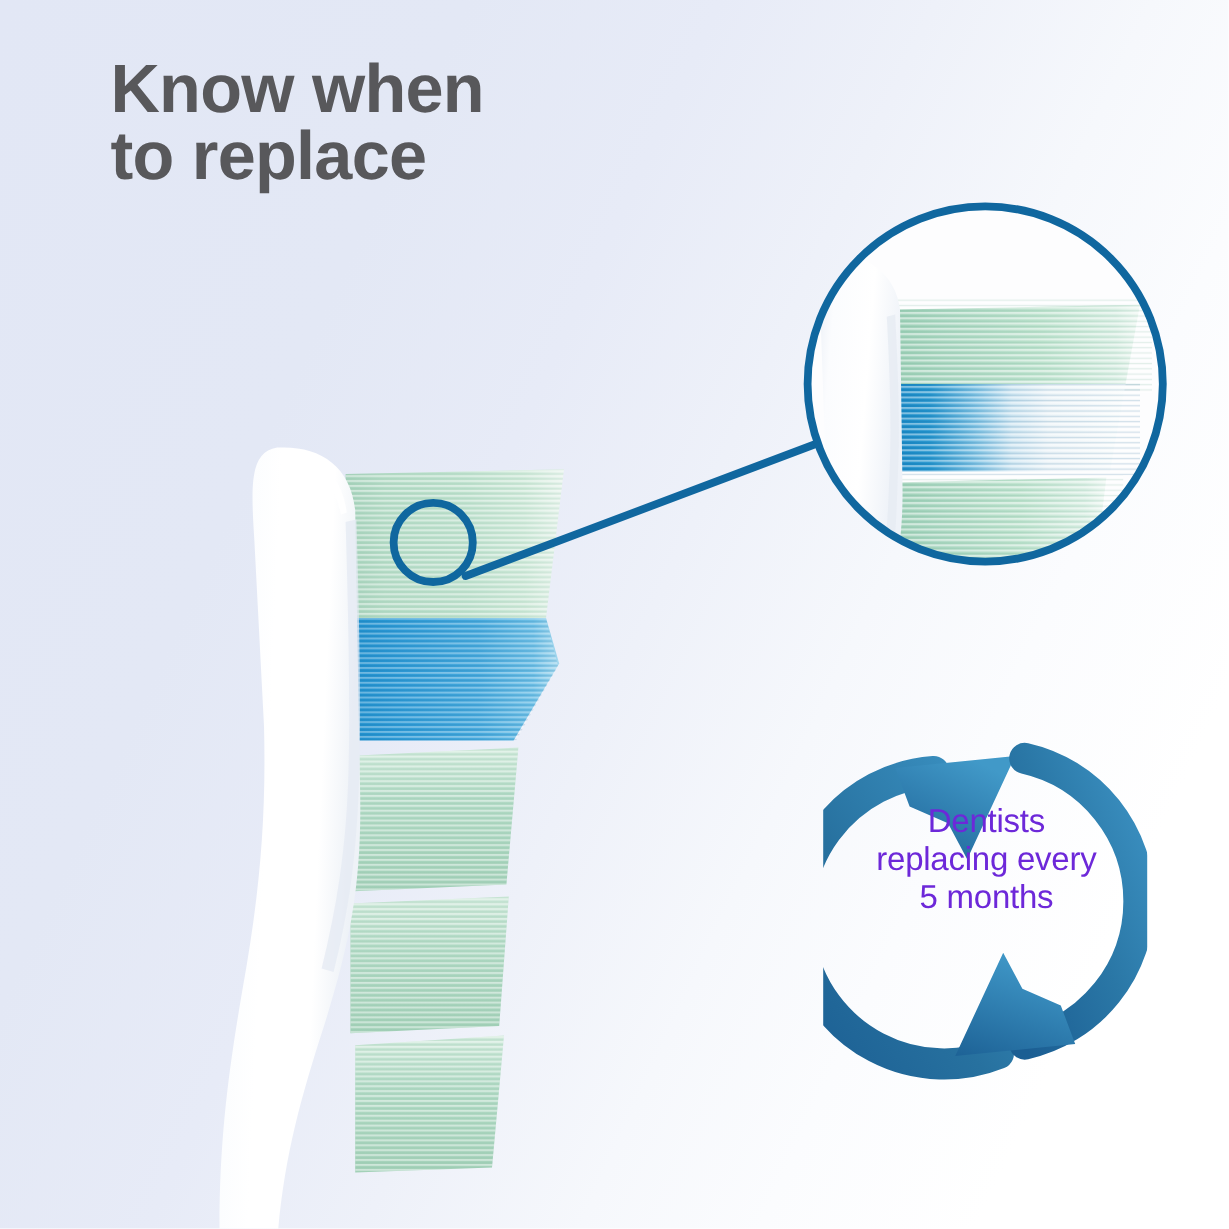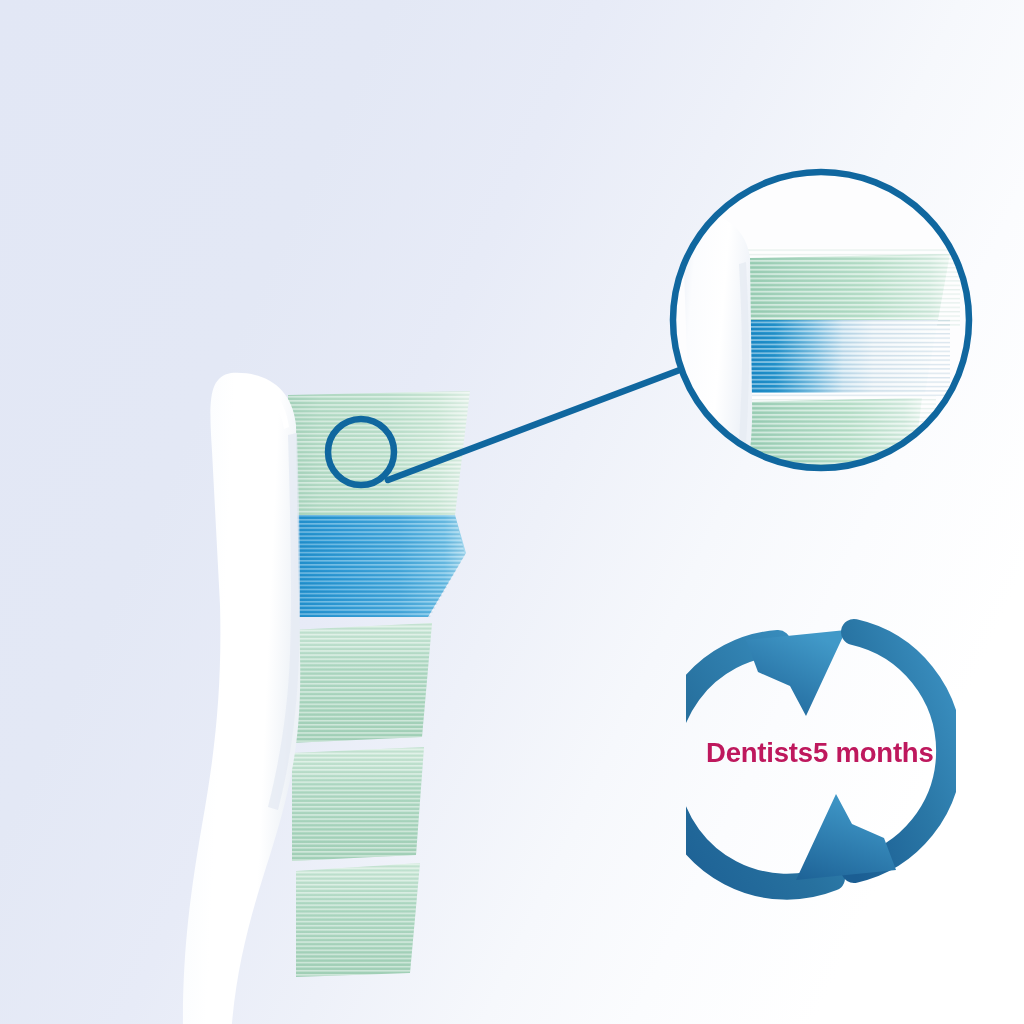--- a/index.html
+++ b/index.html
@@ -52,22 +52,22 @@
     position:absolute;left:300px;top:150px;width:700px;height:380px;
     z-index:24;
   }
   
   .cycle{
     position:absolute;left:686px;top:588px;width:270px;height:330px;
     z-index:30;
   }
   .cycle-text{
     position:absolute;left:706px;top:668px;width:232px;height:170px;
-    display:flex;flex-direction:row;align-items:center;justify-content:flex-start;
-    color:#be185d;font-size:27.5px;font-weight:700;line-height:1.17;
+    display:flex;flex-direction:column;align-items:center;justify-content:flex-start;
+    color:#6d28d9;font-size:27.5px;font-weight:400;line-height:1.17;
     text-align:center;white-space:pre-line;letter-spacing:-0.2px;
     z-index:31;pointer-events:none;
   }
 </style>
 </head>
 <body>
 
 <div id="stage">
 
   <div class="bg-panel"></div>
@@ -305,17 +305,20 @@
         <path d="M 168,44
                  A 122,122 0 0 1 168,282" fill="none" stroke="url(#arcB)" stroke-width="26" stroke-linecap="round"></path>
 
         <path d="M 210,282 L 110,292 L 150,206 L 166,236 L 198,250 Z" fill="url(#headB)"></path>
       </g>
     </svg>
   </div>
 
   <div class="cycle-text">
     <span>Dentists</span>
+    <span>replacing every</span>
     <span>5 months</span>
   </div>
 
+  <div class="headline">Know when
+to replace</div>
 
 </div>
 
 </body></html>

